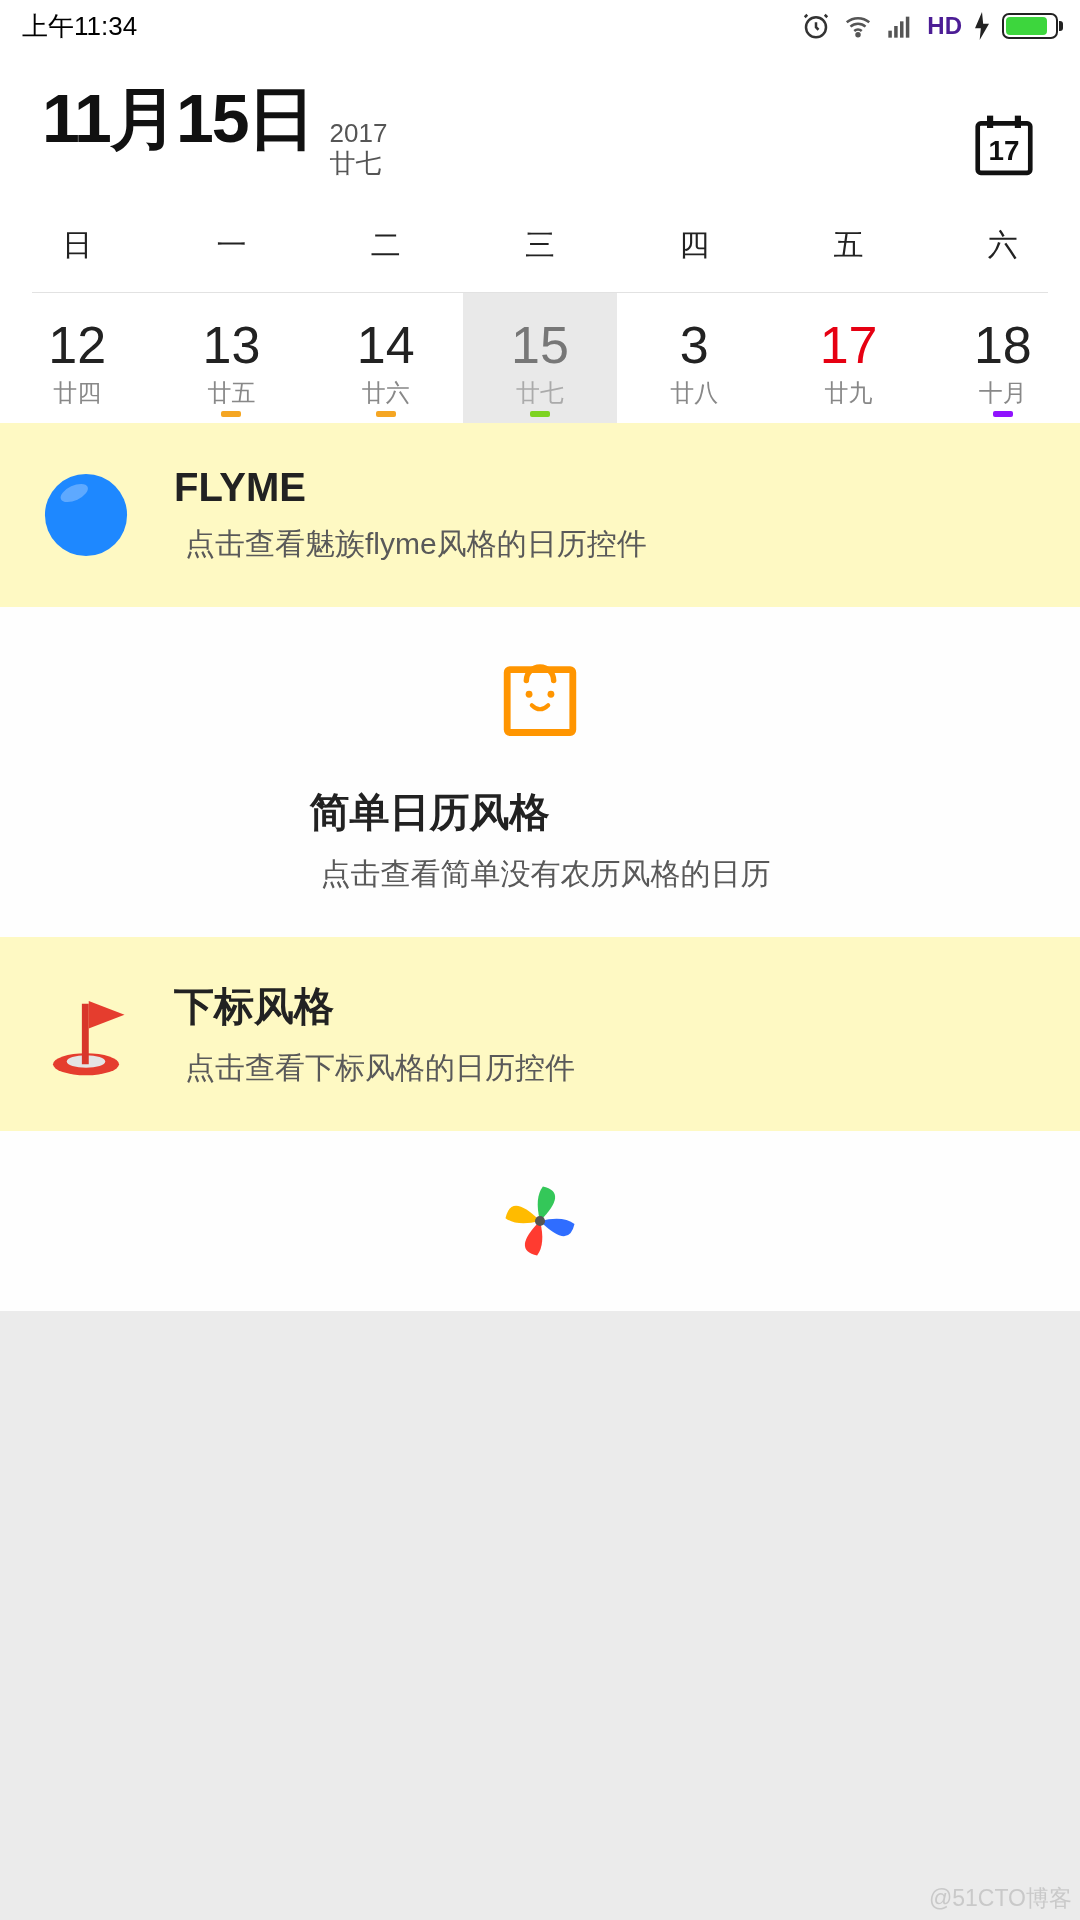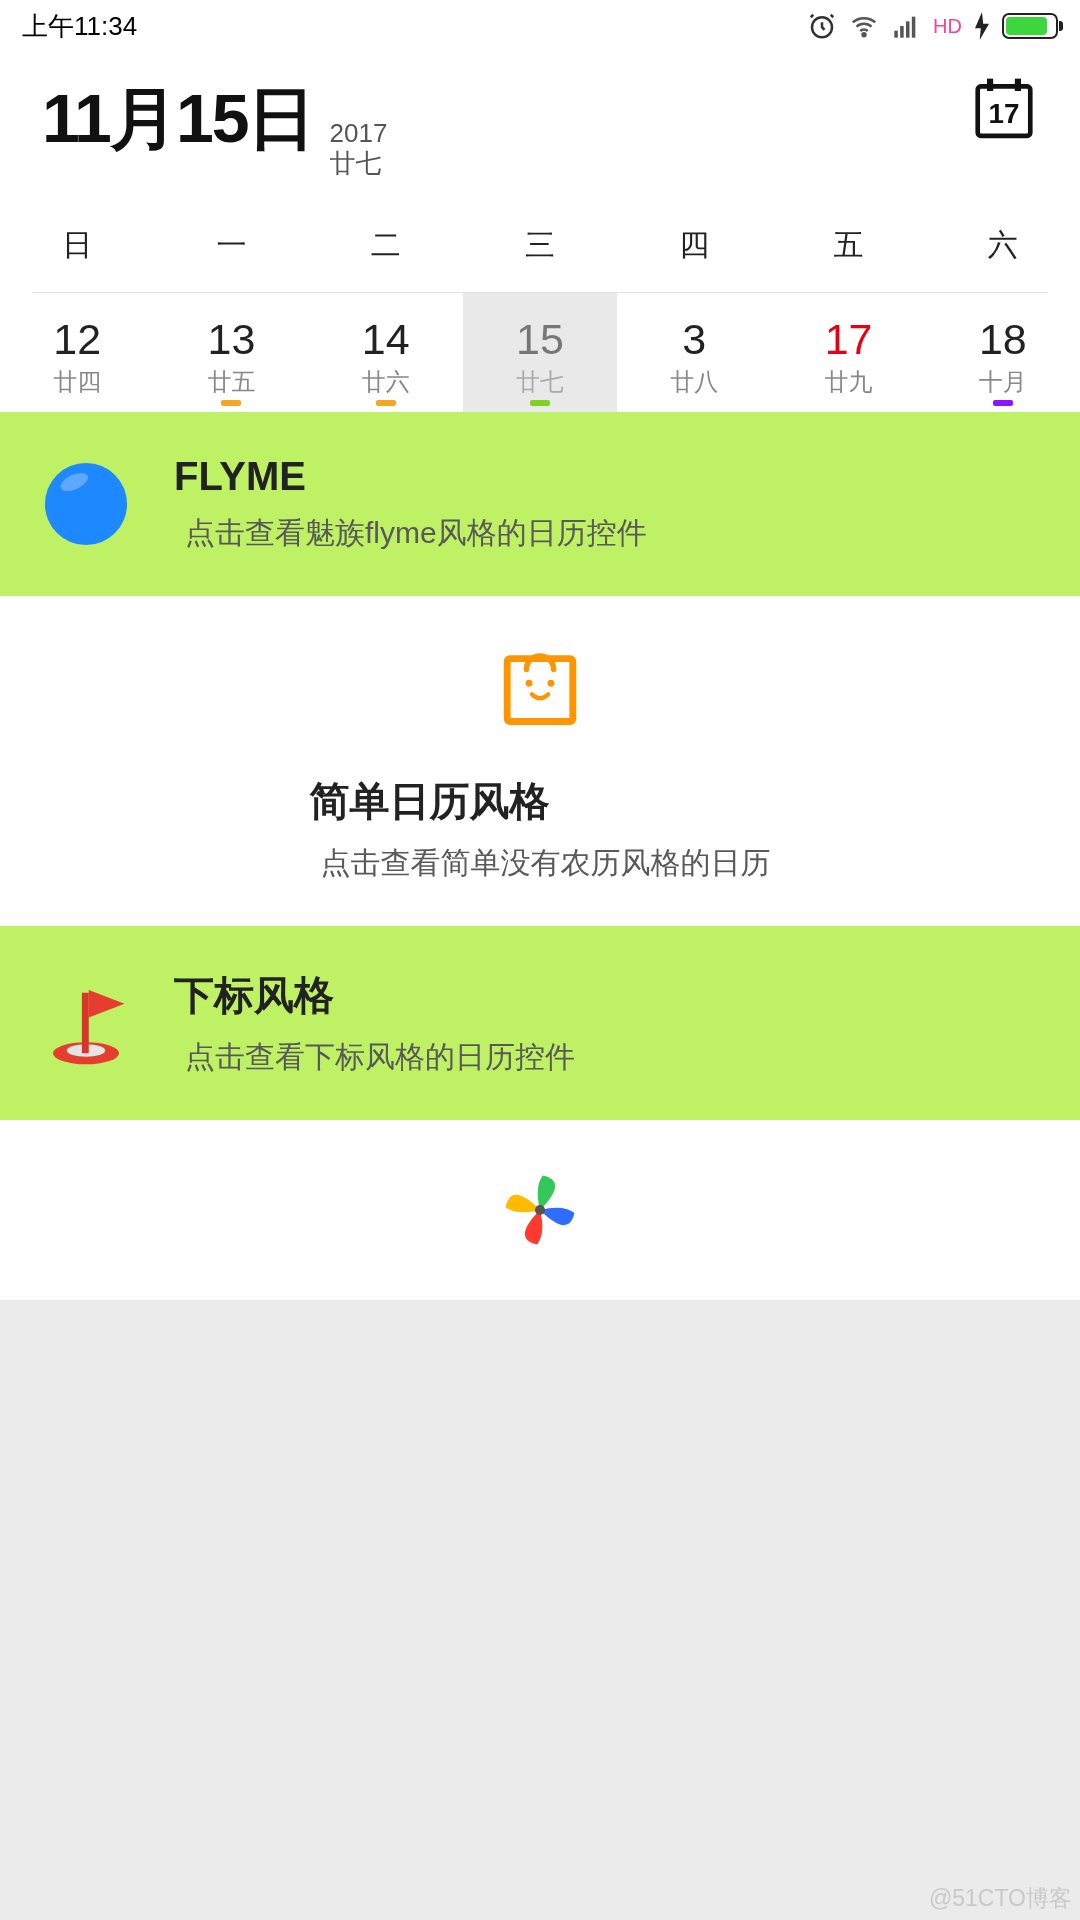--- a/index.html
+++ b/index.html
@@ -32,21 +32,21 @@
     .battery::after {
       content: ""; position: absolute; right: -7px; top: 6px;
       width: 4px; height: 10px; background: #222; border-radius: 0 3px 3px 0;
     }
     .battery-fill {
       position: absolute; left: 2px; top: 2px; bottom: 2px;
       width: 78%; background: #3dd63d; border-radius: 4px;
     }
 
     .header {
-      display: flex; align-items: flex-start; justify-content: space-between;
+      display: flex; align-items: flex-end; justify-content: space-between;
       padding: 22px 42px 18px 42px;
     }
     .header-left { display: flex; align-items: baseline; gap: 16px; }
     .date-big { font-size: 68px; font-weight: 700; color: #111; letter-spacing: -2px; }
     .date-meta { display: flex; flex-direction: column; line-height: 1.15; }
     .date-year { font-size: 26px; color: #555; margin-top: 38px; }
     .date-lunar { font-size: 26px; color: #555; }
     .cal-btn svg { display: block; }
 
     .weekdays {
@@ -56,39 +56,39 @@
     .weekday { text-align: center; font-size: 30px; color: #222; }
 
     .divider { height: 1px; background: #e2e2e2; margin: 0 32px; }
 
     .week-row { display: grid; grid-template-columns: repeat(7, 1fr); }
     .day-cell {
       display: flex; flex-direction: column; align-items: center;
       padding: 22px 0 14px;
       position: relative;
     }
-    .day-num { font-size: 43px; font-weight: 500; color: #222; }
+    .day-num { font-size: 52px; font-weight: 500; color: #222; }
     .day-lunar { font-size: 24px; color: #888; margin-top: 2px; }
     .day-cell.selected { background: #e9e9e9; }
     .day-cell.selected .day-num { color: #777; }
     .day-cell.selected .day-lunar { color: #aaa; }
     .day-cell.red .day-num { color: #e60012; }
     .dot {
       width: 20px; height: 6px; border-radius: 2px;
       position: absolute; bottom: 6px;
     }
     .dot.orange { background: #f5a623; }
     .dot.green { background: #7ed321; }
     .dot.purple { background: #9013fe; }
 
     .list-item {
       display: flex; align-items: center; gap: 40px;
       padding: 42px 38px;
     }
-    .list-item.alt { background: #bef264; }
+    .list-item.alt { background: #fef9c3; }
     .list-item.plain { background: #fefefe; flex-direction: column; }
     .icon-wrap { width: 96px; height: 96px; display: flex; align-items: center; justify-content: center; flex-shrink: 0; }
     .item-text { display: flex; flex-direction: column; gap: 14px; }
     .item-title { font-size: 40px; font-weight: 700; color: #222; }
     .item-sub { font-size: 30px; color: #595959; margin-left: 11px; }
 
     
     .balloon { width: 88px; height: 88px; }
     .bag { width: 78px; height: 82px; }
     .flag { width: 84px; height: 88px; }
@@ -113,21 +113,21 @@
           <path d="M6 12.5a9 9 0 0 1 12 0"></path>
           <path d="M9 16a4.5 4.5 0 0 1 6 0"></path>
           <circle cx="12" cy="19" r="1.2" fill="#555"></circle>
         </svg>
       <svg width="30" height="28" viewBox="0 0 24 24" fill="#555">
           <rect x="2" y="16" width="3" height="6"></rect>
           <rect x="7" y="12" width="3" height="10"></rect>
           <rect x="12" y="8" width="3" height="14"></rect>
           <rect x="17" y="4" width="3" height="18"></rect>
         </svg>
-      <span style="font-size:20px;color:#ec4899;font-weight:400">HD</span>
+      <span style="font-size:24px;color:#4c1d95;font-weight:700">HD</span>
       <svg width="16" height="28" viewBox="0 0 12 24" fill="#222">
           <path d="M6 0 0 14h5l-1 10 8-14H7z"></path>
         </svg>
       <div class="battery">
           <div class="battery-fill"></div>
         </div>
     </div>
   </div>
 
   <div class="header">

